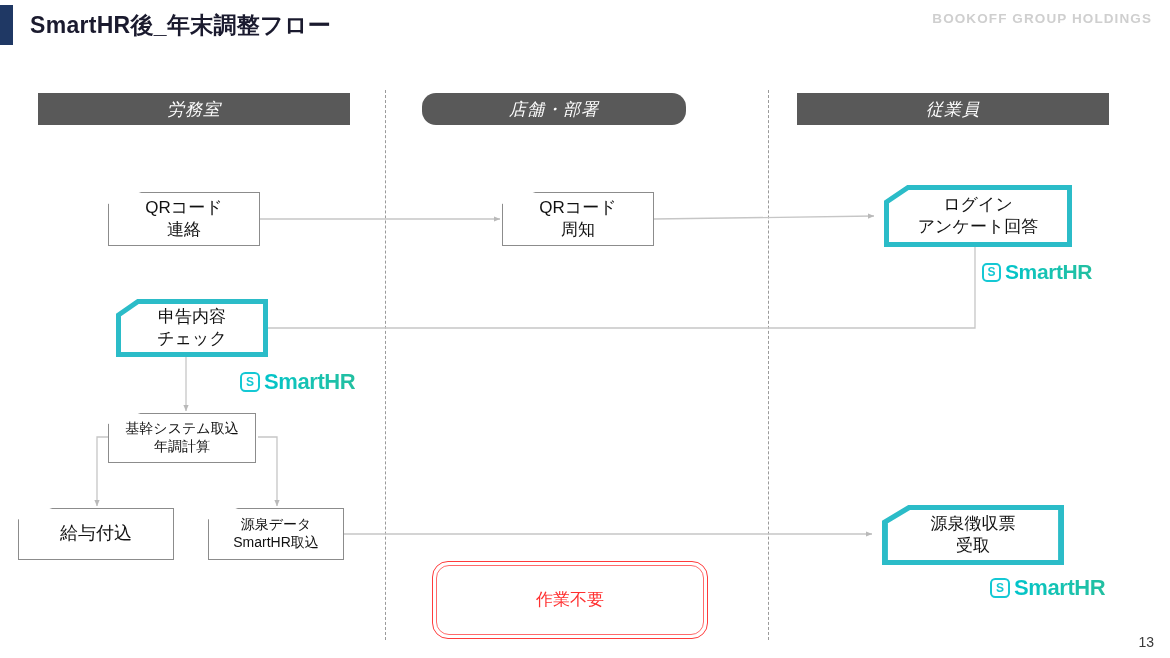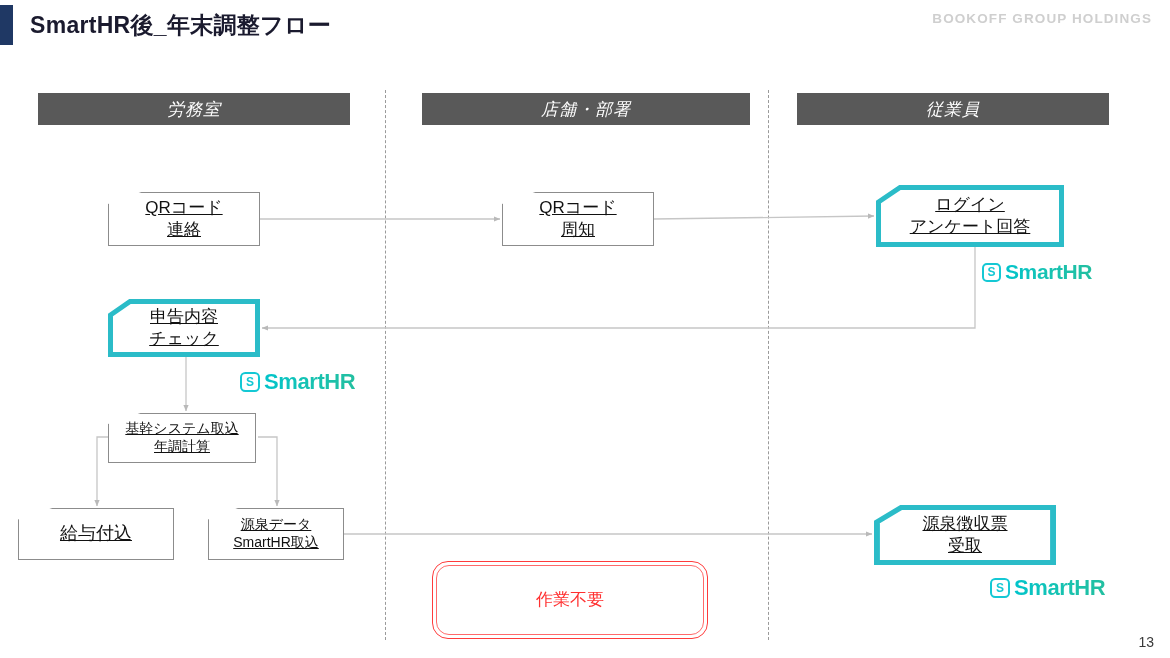--- a/index.html
+++ b/index.html
@@ -41,52 +41,52 @@
     position: absolute;
     height: 32px;
     background: #595959;
     color: #ffffff;
     font-size: 17px;
     display: flex; align-items: center; justify-content: center;
     letter-spacing: 1px;
     font-style: italic;
   }
   #lane-head-0 { left: 38px;  top: 93px; width: 312px; }
-  #lane-head-1 { left: 422px; top: 93px; width: 328px; }
+  #lane-head-1 { left: 422px; top: 93px; width: 264px; border-radius: 14px; }
   #lane-head-2 { left: 797px; top: 93px; width: 312px; }
 
   .lane-divider {
     position: absolute;
     top: 90px; height: 550px;
     border-left: 1.4px dashed #9a9a9a;
   }
   #lane-divider-0 { left: 385px; }
   #lane-divider-1 { left: 768px; }
 
   
   .node {
     position: absolute;
     background: #ffffff;
     display: flex; flex-direction: column;
     align-items: flex-start; justify-content: center;
     text-align: center;
     line-height: 1.28;
     color: #111;
-    text-decoration: underline;
   }
   .node .nline { display: block; white-space: nowrap; }
 
   .node.plain {
     border: 1.2px solid #8c8c8c;
     -webkit-clip-path: polygon(0 22%, 22% 0, 100% 0, 100% 100%, 0 100%);
     clip-path: polygon(0 22%, 22% 0, 100% 0, 100% 100%, 0 100%);
   }
   
   .node.teal {
     background: transparent;
+    margin-left: 8px;
   }
   .node.teal .teal-svg {
     position: absolute; left: 0; top: 0; width: 100%; height: 100%;
   }
   .node.teal .node-text {
     position: relative; z-index: 2;
     display: flex; flex-direction: column;
     align-items: center; justify-content: center;
     width: 100%; height: 100%;
   }

